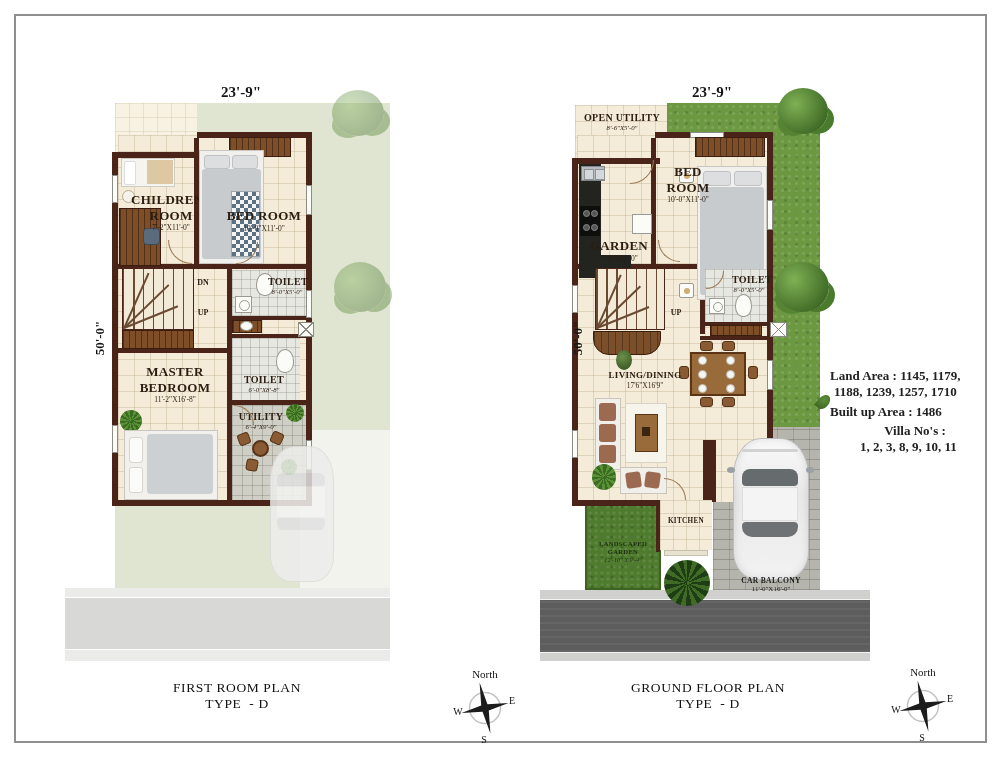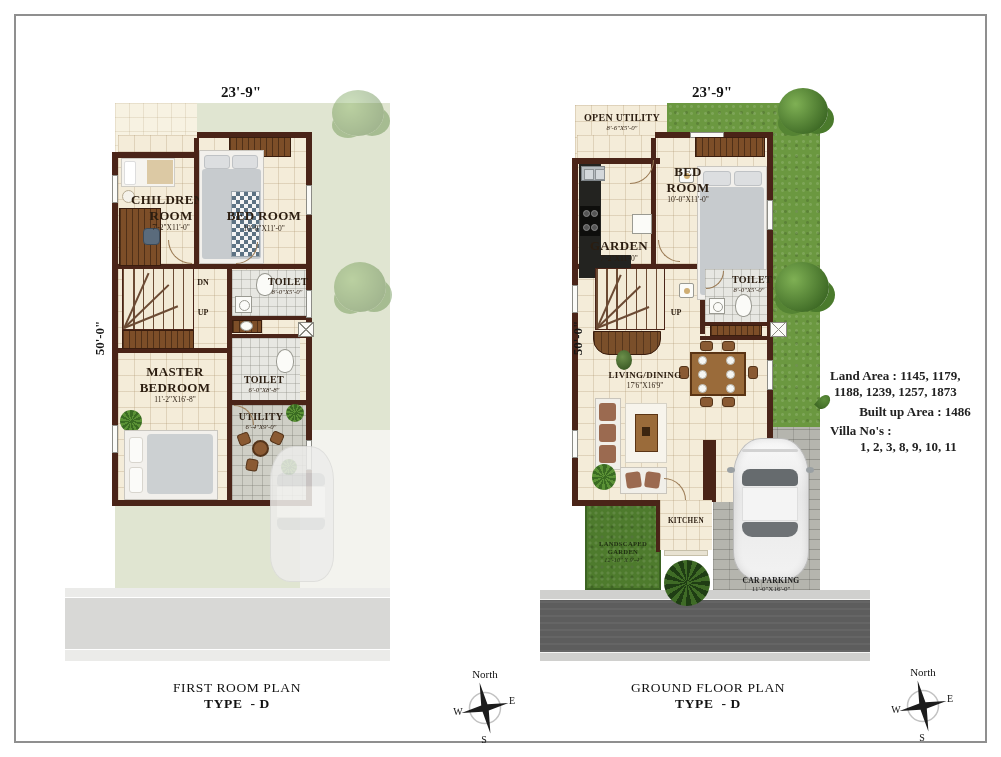--- a/index.html
+++ b/index.html
@@ -53,21 +53,21 @@
   .rdims{font-size:7.5px;}
   .rdims.it{font-style:italic;font-size:6.8px;}
   .sm .rname{font-size:10px;}
   .dim{position:absolute;font-weight:bold;color:#151515;text-align:center;font-size:15px;}
   .vdim{position:absolute;font-weight:bold;color:#151515;text-align:center;font-size:13px;
         width:56px;height:16px;transform:rotate(-90deg);}
   .stairs{position:absolute;background-color:#f2ead6;border:1px solid #4a2418;box-sizing:border-box;
     background-image:repeating-linear-gradient(90deg,#6b4a33 0 1.5px,transparent 1.5px 10px);}
   .diag{position:absolute;height:1.5px;background:#6b4a33;transform-origin:left center;}
   .caption{position:absolute;width:180px;text-align:center;color:#111;font-size:13.5px;letter-spacing:.6px;}
-  .caption .t2{white-space:pre;font-weight:bold;}
+  .caption .t2{white-space:pre;}
   .arc{position:absolute;box-sizing:border-box;border:1px solid #9b7b55;background:transparent;}
   .arc.bl{border-top:none;border-right:none;border-radius:0 0 0 100%;}
   .arc.br{border-top:none;border-left:none;border-radius:0 0 100% 0;}
   .arc.tr{border-bottom:none;border-left:none;border-radius:0 100% 0 0;}
   .whitebx{position:absolute;background:#fbfbf8;border:1px solid #9a9a92;box-sizing:border-box;}
   .shaft{position:absolute;background:
     linear-gradient(45deg,transparent 47%,#8a8a82 47% 53%,transparent 53%),
     linear-gradient(-45deg,transparent 47%,#8a8a82 47% 53%,transparent 53%),#fbfbf8;
     border:1px solid #8a8a82;box-sizing:border-box;}
   .chairw{position:absolute;background:#8a5a33;border:1px solid #54341a;border-radius:3px;box-sizing:border-box;}
@@ -347,39 +347,39 @@
 
   <div class="a" style="left:733px;top:438px;width:74px;height:140px;background:linear-gradient(180deg,#fafafa,#e9e9e9 40%,#f2f2f2);border:1px solid #bcbcbc;border-radius:28px 28px 24px 24px / 38px 38px 28px 28px;box-shadow:inset 0 0 8px rgba(0,0,0,.12);">
     <div class="a" style="left:8px;top:10px;width:56px;height:3px;background:#d2d2d2;border-radius:2px;"></div>
     <div class="a" style="left:8px;top:30px;width:56px;height:17px;background:#666b6e;border-radius:8px 8px 4px 4px;"></div>
     <div class="a" style="left:8px;top:48px;width:56px;height:34px;background:#f4f4f4;border:1px solid #dedede;box-sizing:border-box;"></div>
     <div class="a" style="left:8px;top:83px;width:56px;height:15px;background:#6e7275;border-radius:4px 4px 10px 10px;"></div>
     <div class="a" style="left:-7px;top:28px;width:8px;height:6px;background:#9aa0a3;border-radius:50%;"></div>
     <div class="a" style="left:72px;top:28px;width:8px;height:6px;background:#9aa0a3;border-radius:50%;"></div>
   </div>
   <div class="lbl" style="left:732px;top:576px;width:78px;color:#1c1c1c;">
-    <div class="rname" style="font-size:7.6px;">CAR PARKING</div>
+    <div class="rname" style="font-size:7.6px;">CAR BALCONY</div>
     <div class="rdims" style="font-size:7px;">11'-0"X16'-0"</div>
   </div>
 
   <div class="arc br" style="left:630px;top:160px;width:24px;height:24px;"></div>
   <div class="arc bl" style="left:658px;top:240px;width:22px;height:22px;"></div>
   <div class="arc tr" style="left:664px;top:478px;width:22px;height:22px;"></div>
   <div class="arc br" style="left:706px;top:271px;width:18px;height:18px;"></div>
 
   <div class="dim" style="left:201px;top:84px;width:80px;">23'-9"</div>
   <div class="vdim" style="left:72px;top:330px;">50'-0"</div>
   <div class="dim" style="left:672px;top:84px;width:80px;">23'-9"</div>
   <div class="vdim" style="left:550px;top:330px;">50'-0"</div>
 
   <div class="info" style="left:830px;top:368px;width:170px;">
     <div>Land Area : 1145, 1179,</div>
-    <div style="padding-left:4px;">1188, 1239, 1257, 1873</div>
-    <div style="margin-top:4px;text-align:center;">Built up Area : 1486</div>
-    <div style="margin-top:3px;">Villa No's :</div>
+    <div style="padding-left:4px;">1188, 1239, 1257, 1710</div>
+    <div style="margin-top:4px;">Built up Area : 1486</div>
+    <div style="margin-top:3px;text-align:center;">Villa No's :</div>
     <div style="padding-left:30px;margin-top:1px;">1, 2, 3, 8, 9, 10, 11</div>
   </div>
   <div class="a" style="left:818px;top:394px;width:11px;height:16px;background:radial-gradient(circle at 40% 35%,#5d8f3b,#38601f);border-radius:50% 50% 50% 0;transform:rotate(40deg);"></div>
 
   <div class="caption" style="left:147px;top:680px;">
     <div>FIRST ROOM PLAN</div>
     <div class="t2">TYPE  - D</div>
   </div>
   <div class="caption" style="left:618px;top:680px;">
     <div>GROUND FLOOR PLAN</div>

